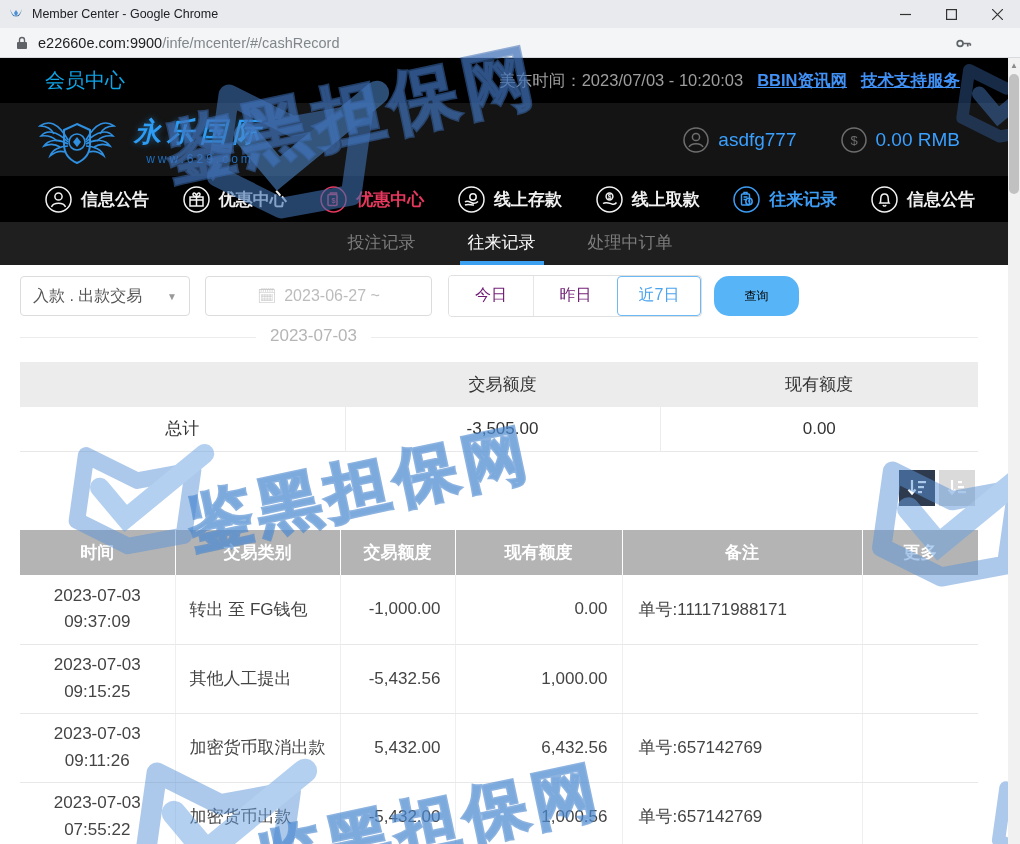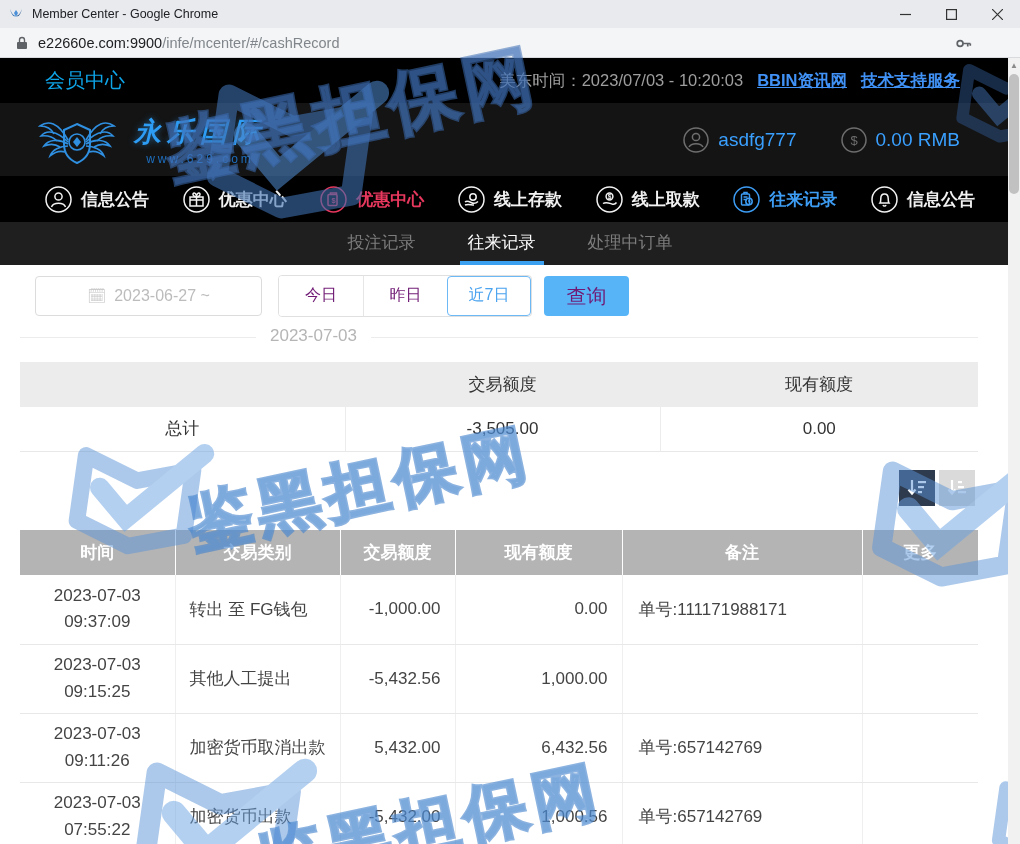--- a/index.html
+++ b/index.html
@@ -55,21 +55,21 @@
   
   .filters { position:absolute; top:11px; left:20px; height:40px; display:flex; align-items:center; }
   .f-select { width:170px; height:40px; border:1px solid #dcdcdc; border-radius:4px; display:flex; align-items:center; padding:0 12px; color:#555; font-size:16px; cursor:pointer; }
   .f-select .caret { margin-left:auto; color:#999; font-size:10px; }
   .f-date { width:227px; height:40px; border:1px solid #dcdcdc; border-radius:4px; margin-left:15px; display:flex; align-items:center; justify-content:center; gap:8px; color:#bcbcbc; font-size:16px; cursor:pointer; }
   .cal-icon { color:#c4c4c4; font-size:15px; }
   .f-group { display:flex; margin-left:16px; border:1px solid #e0e0e0; border-radius:4px; overflow:hidden; }
   .f-gbtn { width:84px; height:40px; line-height:38px; text-align:center; color:#701a75; font-size:16px; background:#fff; cursor:pointer; border-left:1px solid #e6e6e6; }
   .f-gbtn:first-child { border-left:none; }
   .f-gbtn.active { color:#4aa3ef; border:1px solid #6db9f5; border-radius:4px; line-height:36px; }
-  .f-search { width:85px; height:40px; margin-left:12px; background:#57b5f7; border:none; border-radius:4px; color:#701a75; font-size:20px; cursor:pointer; }
+  .f-search { width:85px; height:40px; margin-left:12px; background:#57b5f7; border:none; border-radius:15px; color:#000000; font-size:12px; cursor:pointer; }
 
   
   .date-sep { position:absolute; top:72px; left:20px; width:958px; border-top:1px solid #ececec; }
   .date-sep-label { position:absolute; top:-12px; left:236px; background:#fff; padding:0 14px; color:#b5b5b5; font-size:17px; }
 
   
   .summary { position:absolute; top:97px; left:20px; width:958px; border-collapse:collapse; table-layout:fixed; font-size:17px; color:#333; }
   .summary col.c1 { width:325px; } .summary col.c2 { width:315px; } .summary col.c3 { width:318px; }
   .summary thead td { background:#ececec; height:45px; text-align:center; }
   .summary tbody td { background:#fff; height:44px; text-align:center; border-bottom:1px solid #e8e8e8; border-left:1px solid #ececec; }
@@ -267,20 +267,24 @@
 
   <div class="subnav">
     <div class="subtab">投注记录</div>
     <div class="subtab active">往来记录</div>
     <div class="subtab">处理中订单</div>
   </div>
 
   <div class="content">
 
     <div class="filters">
+      <div class="f-select">
+        <span>入款 . 出款交易</span>
+        <span class="caret">▼</span>
+      </div>
       <div class="f-date">
         <span class="cal-icon">🗓</span>
         <span>2023-06-27 ~</span>
       </div>
       <div class="f-group">
         <div class="f-gbtn">今日</div>
         <div class="f-gbtn">昨日</div>
         <div class="f-gbtn active">近7日</div>
       </div>
       <button class="f-search">查询</button>

